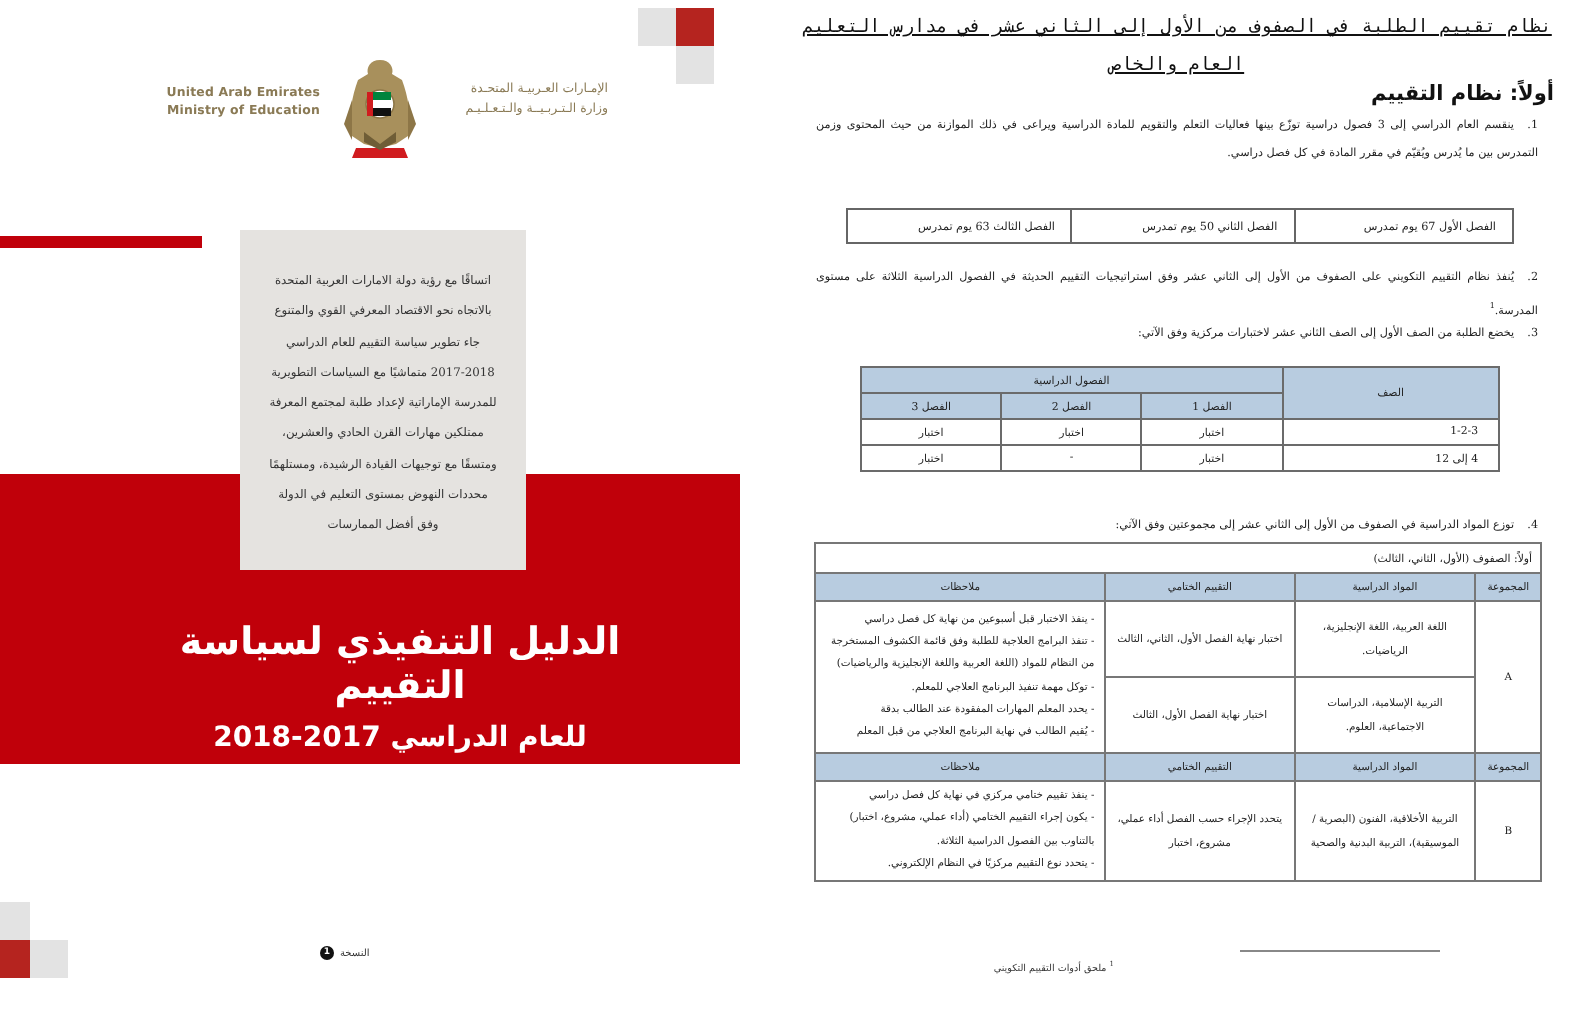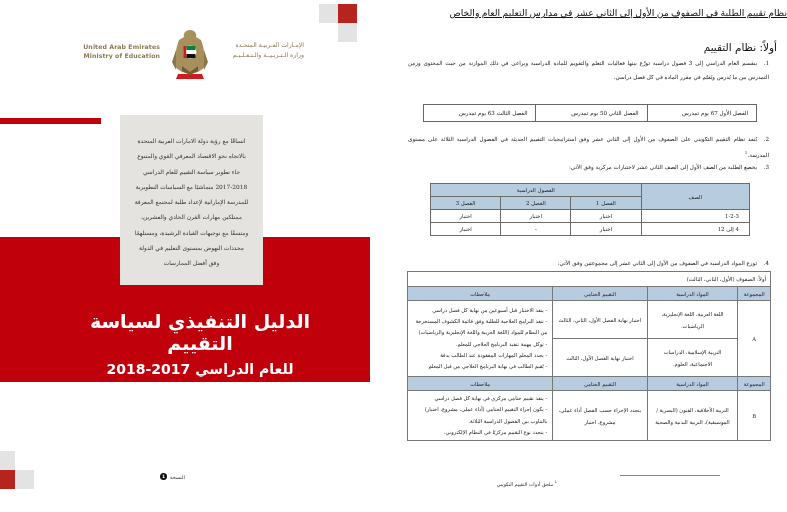--- a/index.html
+++ b/index.html
@@ -29,25 +29,25 @@
   .cover-sub { position: absolute; left: 100px; top: 345px; width: 200px; text-align: center; direction: rtl;
                color: #fff; font-family: "DejaVu Sans", sans-serif; font-weight: bold; font-size: 14px; margin-top: 16px; }
   .version { position: absolute; left: 160px; top: 473px; display: flex; align-items: center; gap: 3px; direction: rtl; }
   .version .lbl { font-size: 5px; color: #333; }
   .version .num { width: 7px; height: 7px; border-radius: 50%; background: #111; color: #fff;
                   font-size: 4.5px; line-height: 7px; text-align: center; font-weight: bold; }
 
   
   .doc { position: absolute; left: 390px; top: 0; width: 397px; height: 512px; background: #fff; direction: rtl;
          font-family: "DejaVu Serif", serif; }
-  .doc-title { position: absolute; left: 0; top: 4px; width: 397px; text-align: right;
-               font-family: Liberation Serif, serif; font-size: 9.3px; line-height: 19px;
+  .doc-title { position: absolute; left: 0; top: 4px; width: 397px; text-align: center;
+               font-family: Liberation Mono, monospace; font-size: 9.3px; line-height: 19px;
                text-decoration: underline; color: #111; }
   .section-h { position: absolute; right: 10px; top: 41px; font-family: "DejaVu Sans", sans-serif;
-               font-weight: normal; font-size: 10.5px; color: #111; }
+               font-weight: bold; font-size: 10.5px; color: #111; }
   .para { position: absolute; right: 18px; font-size: 5.6px; line-height: 14px; color: #222; text-align: justify; }
   .para .n { display: inline-block; width: 12px; }
 
   table { border-collapse: collapse; direction: rtl; }
   .days { position: absolute; left: 33px; top: 104px; width: 334px; height: 18px; }
   .days td { border: 1px solid #666; font-size: 5.6px; padding: 0 8px; text-align: right; }
 
   .exam { position: absolute; left: 40px; top: 183px; width: 320px; }
   .exam td, .exam th { border: 1px solid #6b6b6b; font-size: 5.4px; font-weight: normal; text-align: center; height: 13px; }
   .exam th { background: #b8cce0; }

